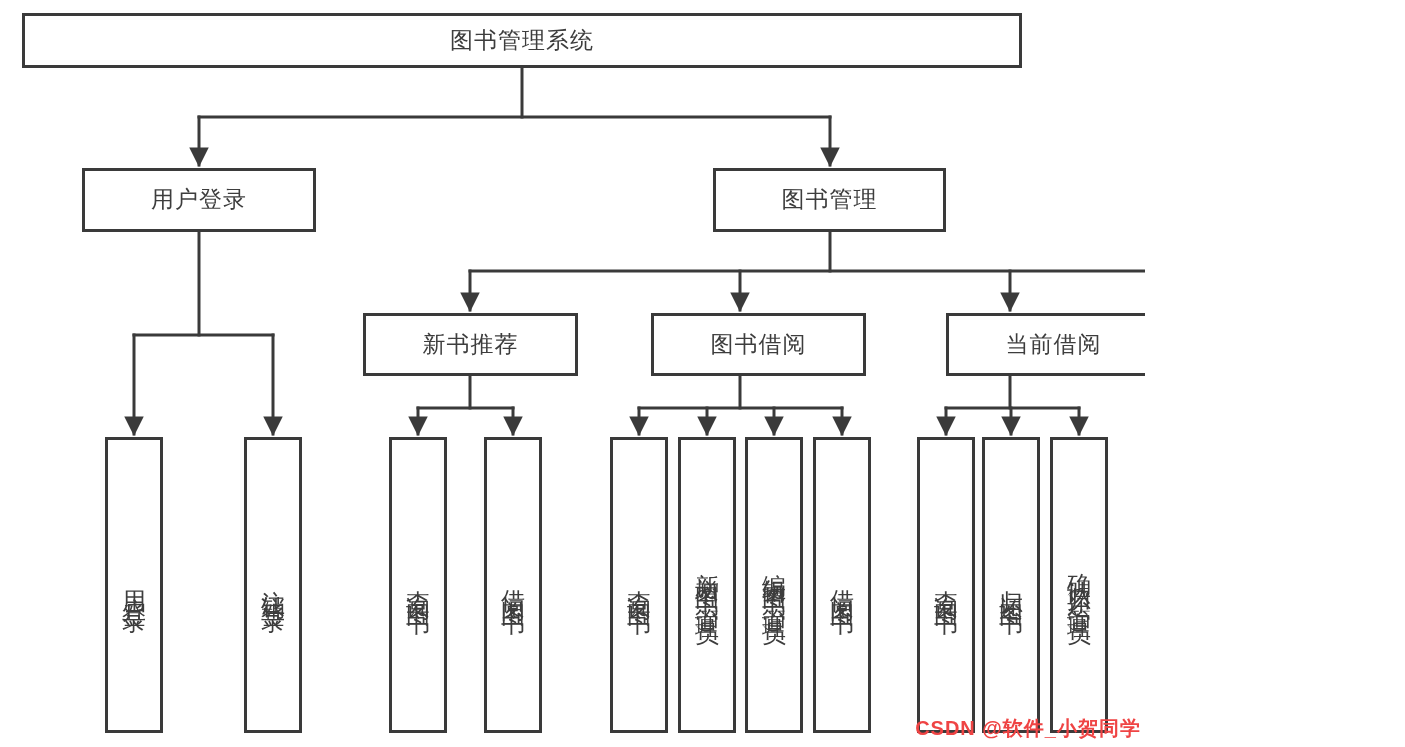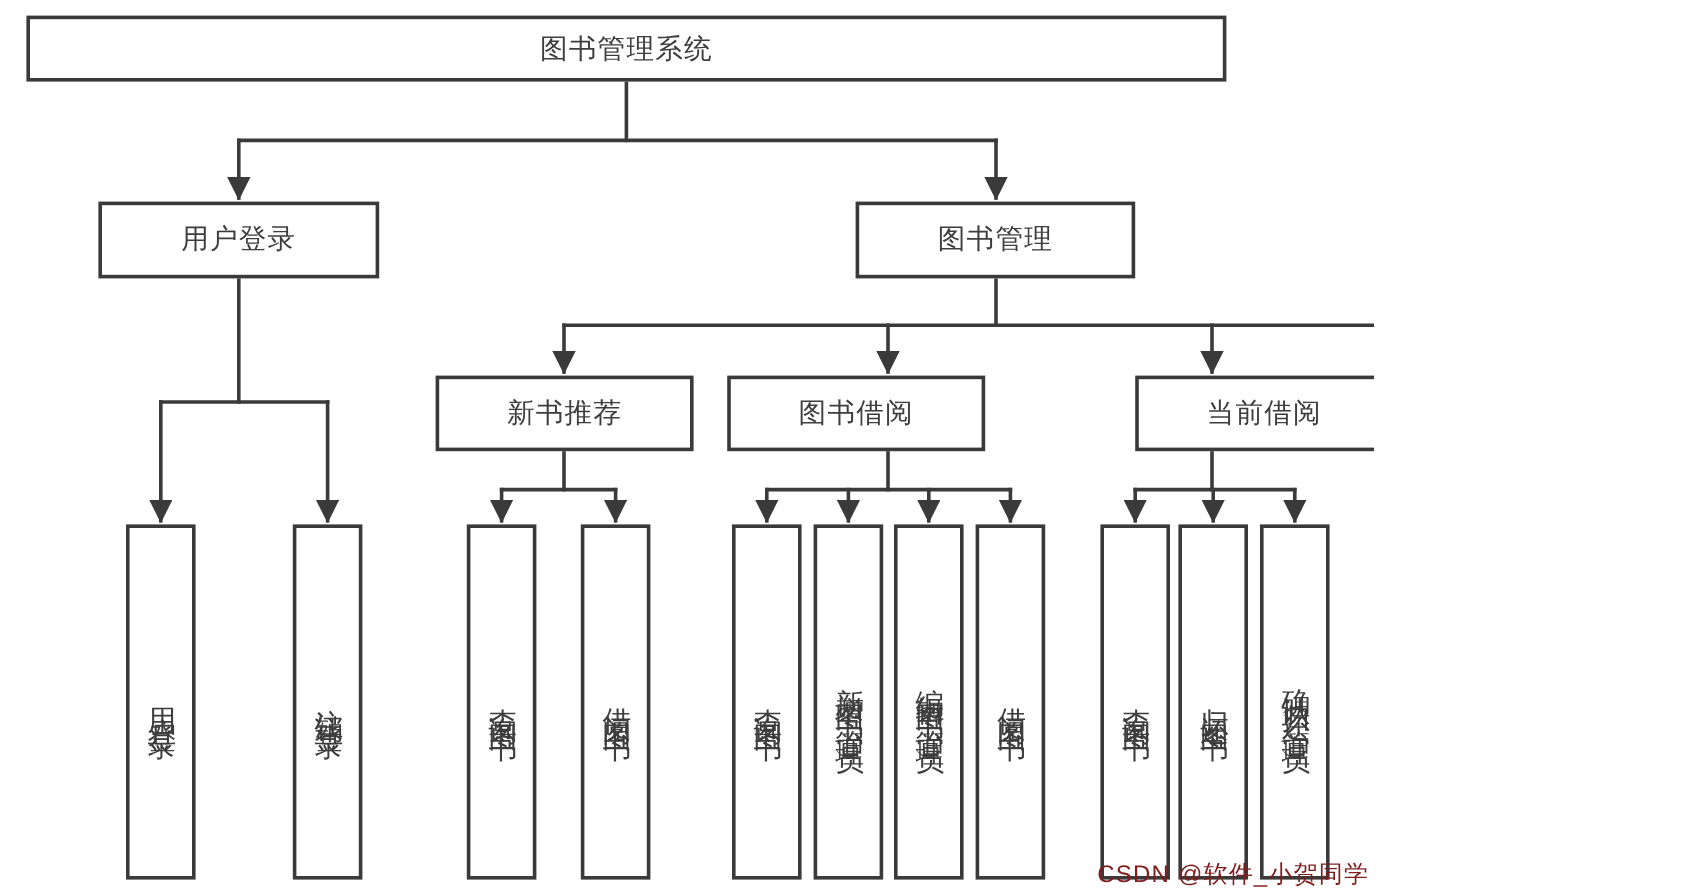--- a/index.html
+++ b/index.html
@@ -41,39 +41,40 @@
     letter-spacing: 7px;
     line-height: 1;
     white-space: nowrap;
   }
   
   .n-root   { left: 22px;  top: 13px;  width: 1000px; height: 55px; }
   .n-login  { left: 82px;  top: 168px; width: 234px;  height: 64px; }
   .n-mgmt   { left: 713px; top: 168px; width: 233px;  height: 64px; align-items: center; }
   .n-l3     { top: 313px; width: 215px; height: 63px; }
   .n-rec    { left: 363px; }
-  .n-borrow { left: 606px; }
+  .n-borrow { left: 651px; }
   .n-cur    { left: 946px; }
   .n-hist   { left: 1173px; }
   .n-leaf   { top: 437px; width: 58px; height: 296px; }
   .x-u1 { left: 105px; }  .x-u2 { left: 244px; }
   .x-n1 { left: 389px; }  .x-n2 { left: 484px; }
   .x-b1 { left: 610px; }  .x-b2 { left: 678px; }
   .x-b3 { left: 745px; }  .x-b4 { left: 813px; }
   .x-c1 { left: 917px; }  .x-c2 { left: 982px; }
   .x-c3 { left: 1050px; }
   .x-r1 { left: 1194px; } .x-r2 { left: 1313px; }
   .watermark {
     position: absolute;
     right: 4px;
     bottom: 5px;
     font-size: 20px;
-    color: #7f1d1d;
+    color: #ef4444;
     letter-spacing: 1px;
     white-space: nowrap;
+    font-weight: bold;
   }
 </style>
 </head>
 <body>
 
 <div class="stage">
 
   <svg class="connectors" viewBox="0 0 1405 747" xmlns="http://www.w3.org/2000/svg">
     <defs>
       <marker id="arrow" viewBox="0 0 10 10" refX="9" refY="5" markerWidth="6.5" markerHeight="6.5" orient="auto-start-reverse">

